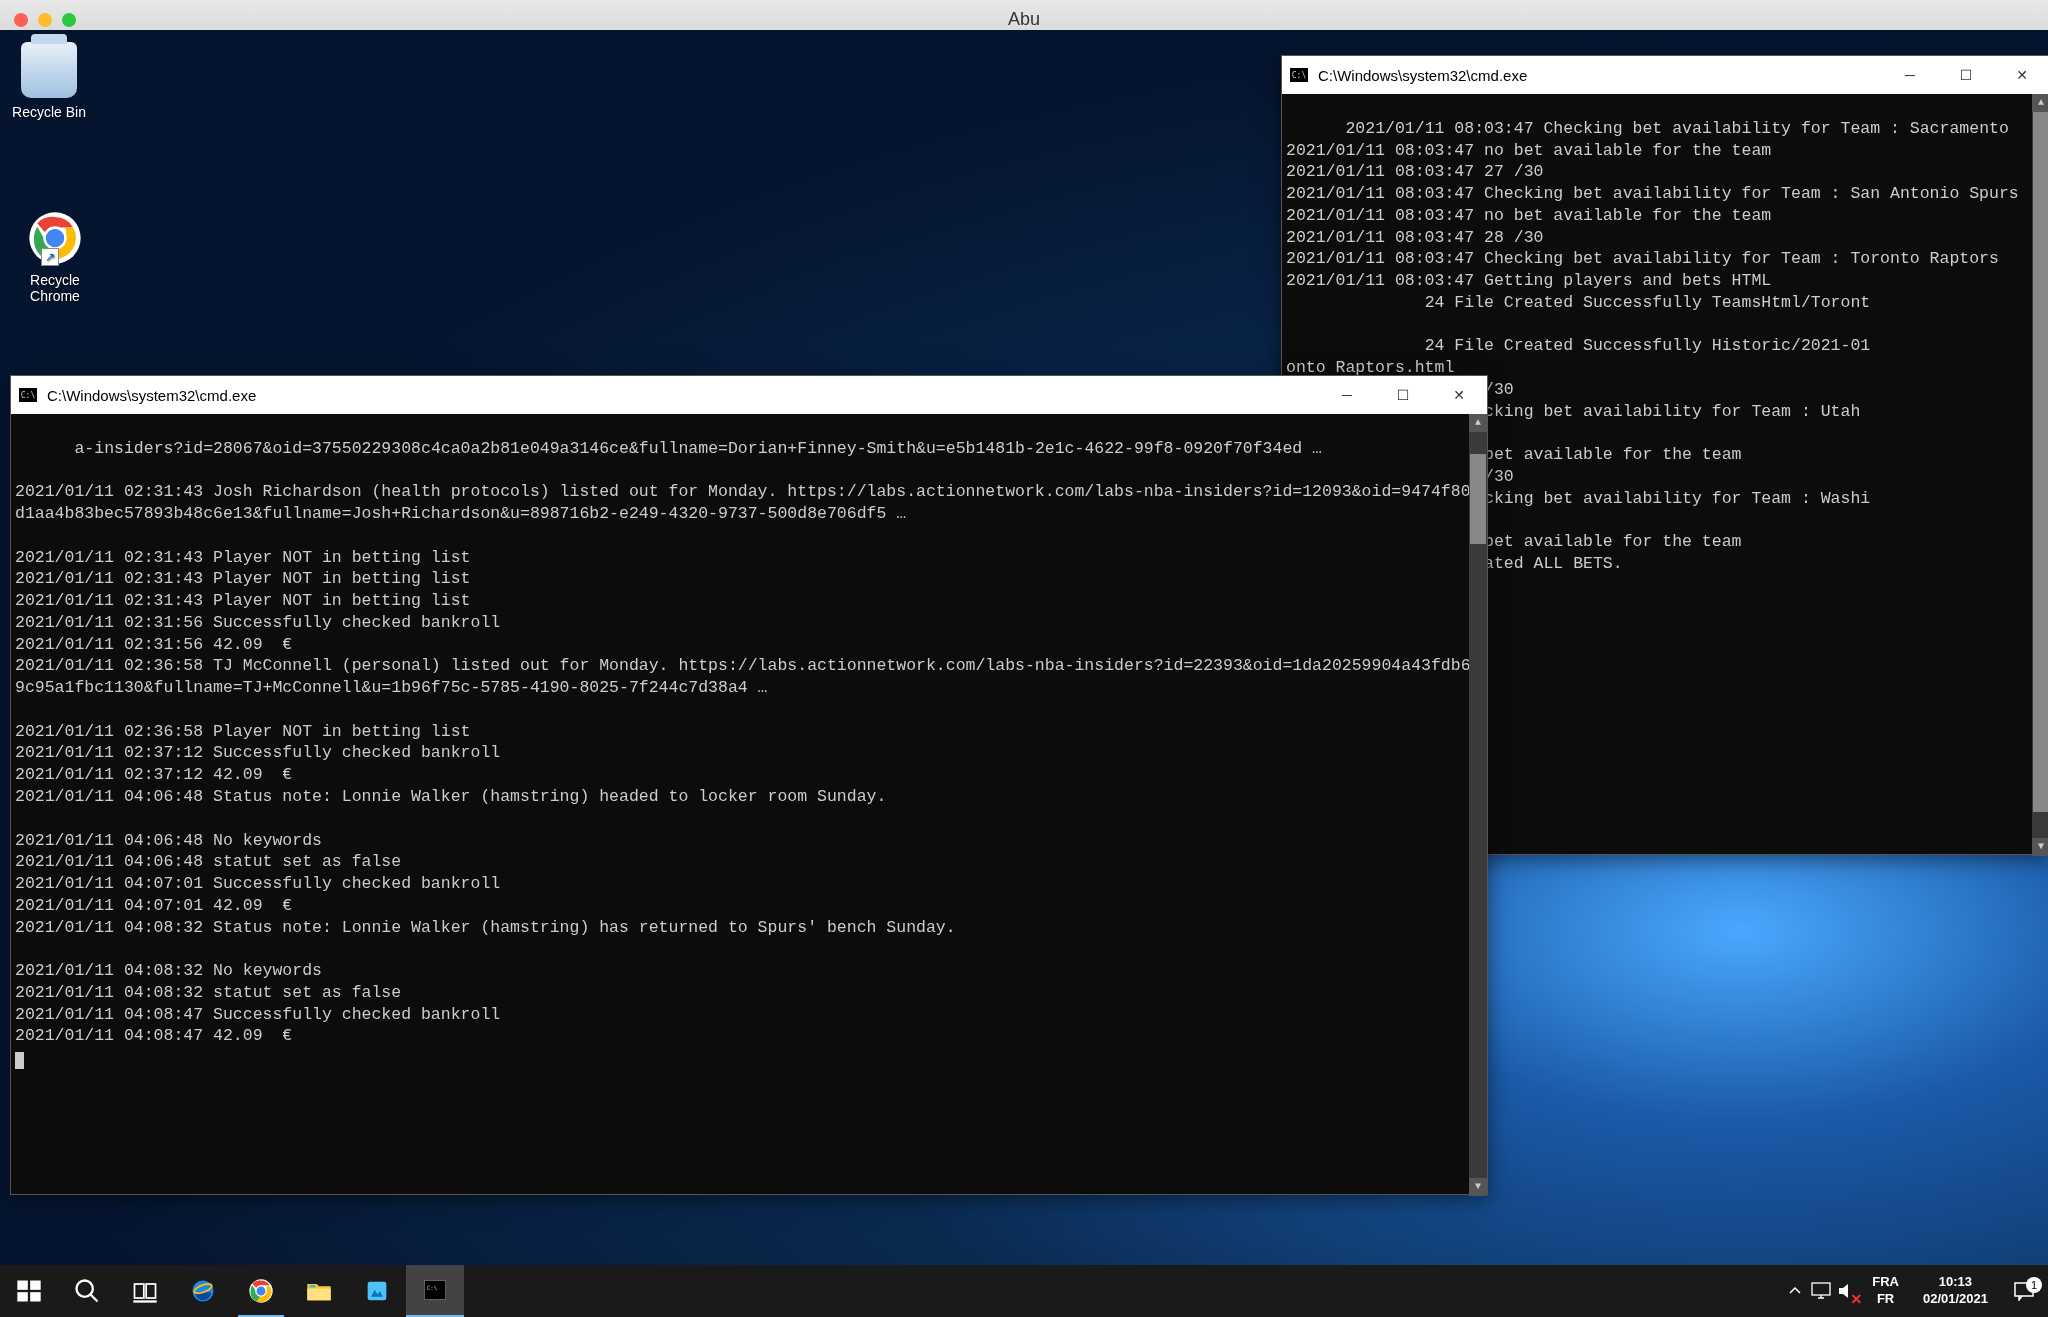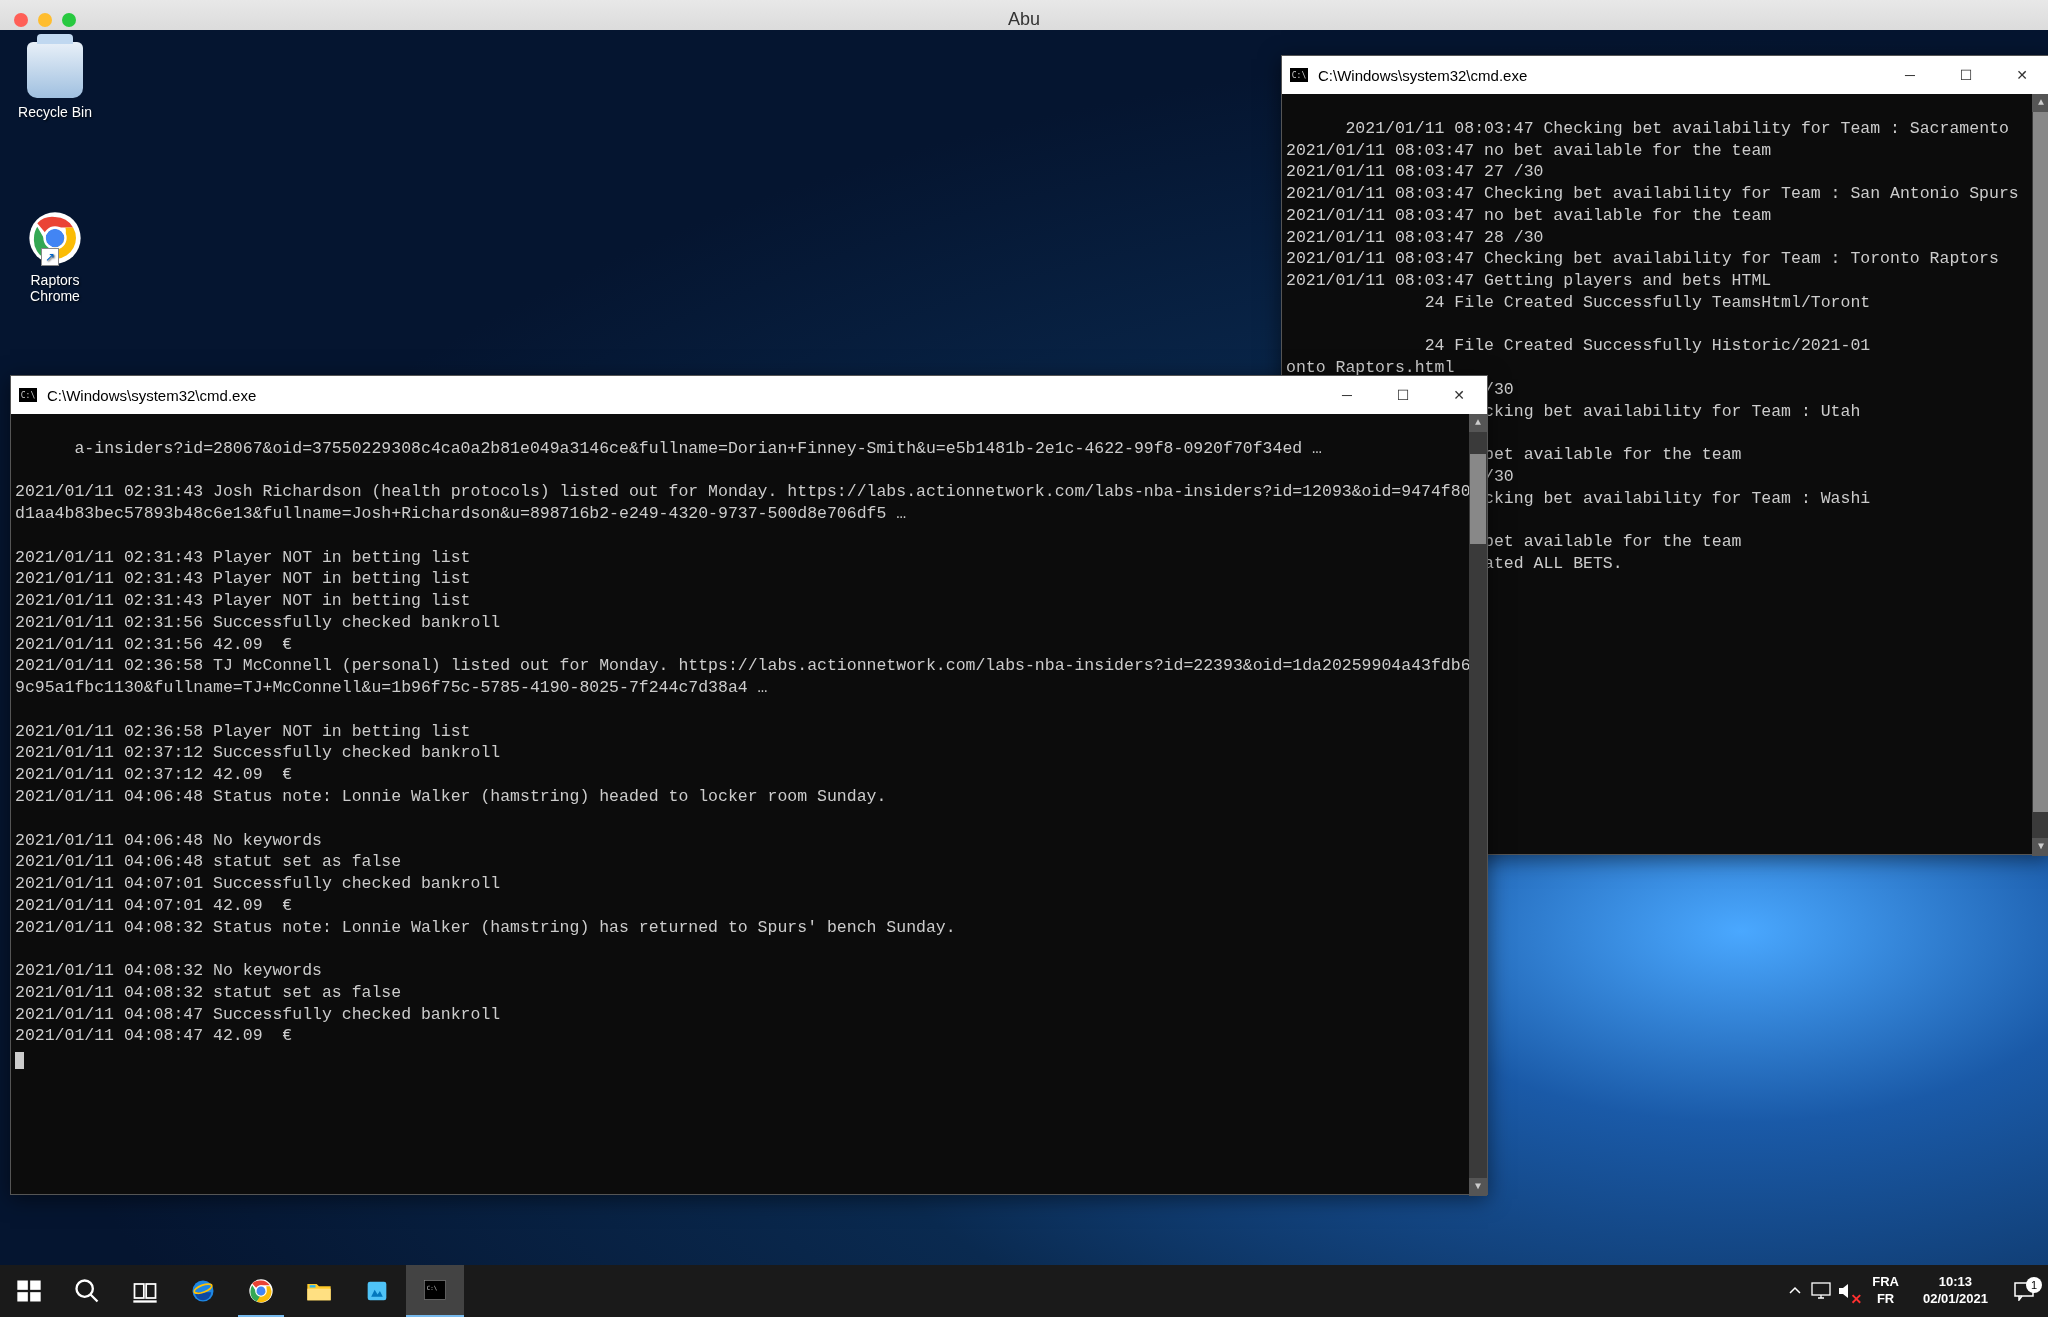--- a/index.html
+++ b/index.html
@@ -36,21 +36,21 @@
   .desktop-icon {
     position: absolute;
     width: 90px;
     text-align: center;
     color: #fff;
     font-size: 14px;
     text-shadow: 1px 1px 2px rgba(0,0,0,.8);
     cursor: pointer;
   }
   .desktop-icon .icon-box { width: 56px; height: 56px; margin: 0 auto 6px; }
-  .recycle-bin { top: 12px; left: 10px; }
+  .recycle-bin { top: 12px; left: 4px; }
   .recycle-bin .icon-box { background: linear-gradient(#e8f0f8,#a0c0e0); border-radius: 6px 6px 10px 10px; position: relative; }
   .recycle-bin .icon-box::before { content:''; position:absolute; top:-8px; left:10px; right:10px; height:10px; background:#c0d8f0; border-radius:4px 4px 0 0; }
   .chrome { top: 180px; left: 10px; }
   .chrome-svg { width:56px; height:56px; }
   .shortcut-arrow { position:absolute; bottom:0; left:14px; width:18px; height:18px; background:#fff; border:1px solid #888; display:flex; align-items:center; justify-content:center; font-size:12px; color:#0066cc; }
   
   .cmd-window {
     position: absolute;
     background: #0c0c0c;
     border: 1px solid #555;
@@ -127,21 +127,21 @@
         <circle cx="24" cy="24" r="22" fill="#fff"></circle>
         <path d="M24 6a18 18 0 0 1 15.5 9H24a9 9 0 0 0-8 4.9L8.8 11.3A18 18 0 0 1 24 6z" fill="#ea4335"></path>
         <path d="M6 24a18 18 0 0 1 2.8-9.7l7.7 13.3A9 9 0 0 0 24 33l-6.7 9.6A18 18 0 0 1 6 24z" fill="#34a853"></path>
         <path d="M42 24a18 18 0 0 1-24.7 16.6L25 27a9 9 0 0 0 7.8-12H39.5A18 18 0 0 1 42 24z" fill="#fbbc05"></path>
         <circle cx="24" cy="24" r="8" fill="#4285f4"></circle>
           <circle cx="24" cy="24" r="6.5" fill="#fff" opacity="0"></circle>
         <circle cx="24" cy="24" r="9" fill="none" stroke="#fff" stroke-width="2"></circle>
       </svg>
       <div class="shortcut-arrow">↗</div>
     </div>
-    <div>Raptors Chrome</div>
+    <div>Recycle Chrome</div>
   </div>
 
   <div class="cmd-window" style="top:25px; left:1281px; width:770px; height:800px;">
     <div class="cmd-titlebar">
       <div class="cmd-icon"></div>
       <div>C:\Windows\system32\cmd.exe</div>
       <div class="cmd-controls">
         <div>─</div>
         <div>☐</div>
         <div class="close">✕</div>

